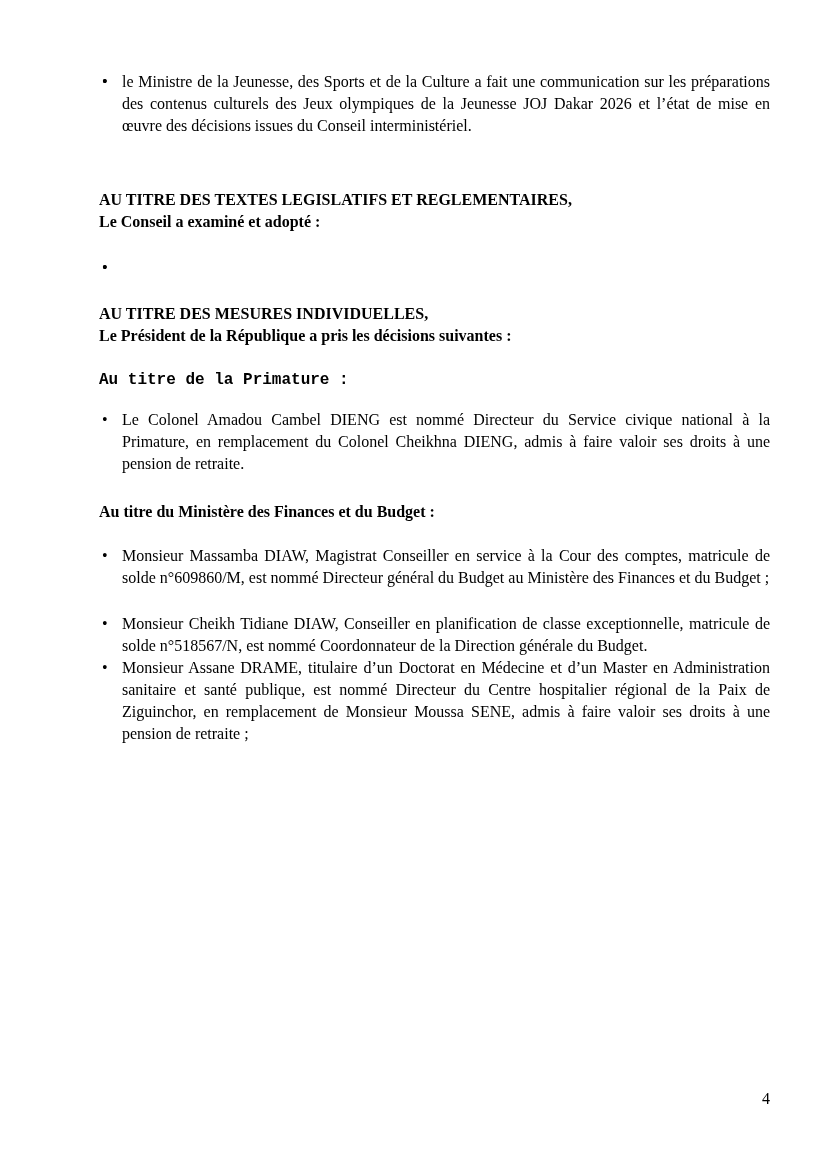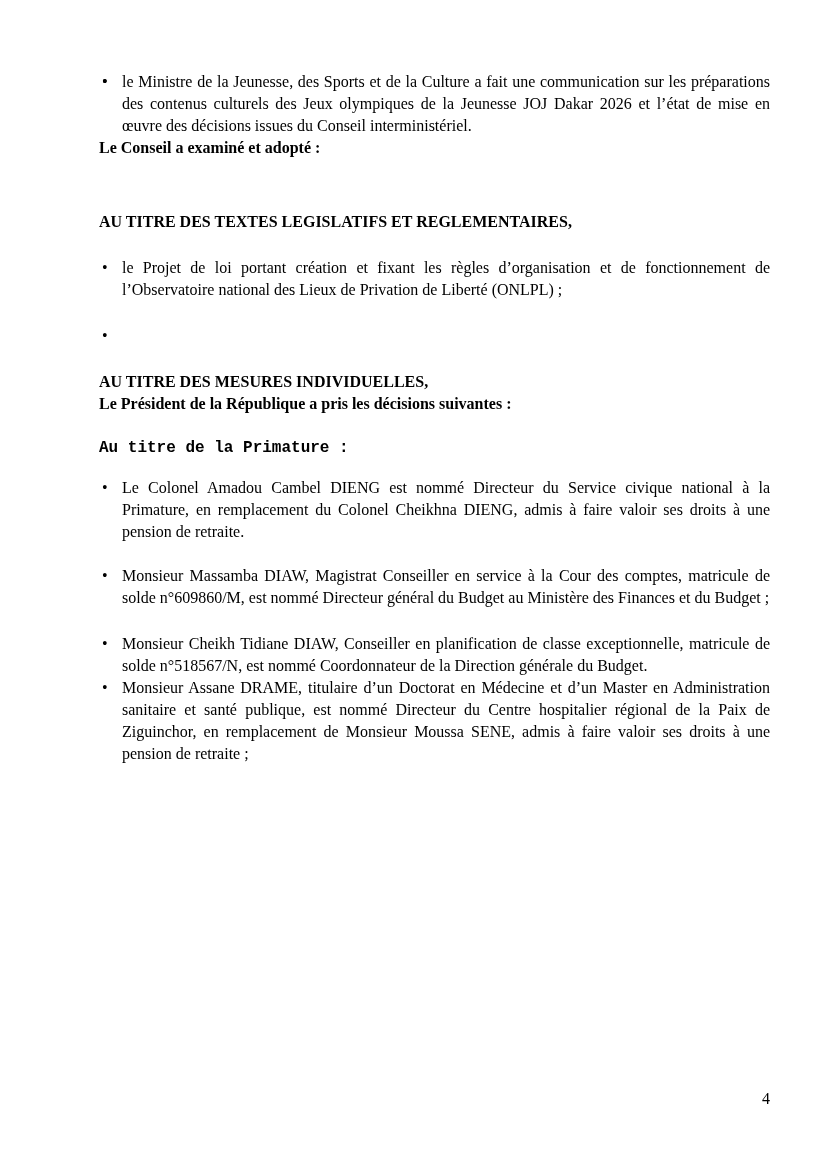--- a/index.html
+++ b/index.html
@@ -56,34 +56,35 @@
 </head>
 <body>
 
 <div class="page">
   <div class="content">
 
     <div class="bullet-item b1"><span class="marker">•</span></div>
 
     <div class="bullet-item b2"><span class="marker">•</span><span>le Ministre de la Jeunesse, des Sports et de la Culture a fait une communication sur les préparations des contenus culturels des Jeux olympiques de la Jeunesse JOJ Dakar 2026 et l’état de mise en œuvre des décisions issues du Conseil interministériel.</span></div>
 
+    <p class="heading-line h1a">AU TITRE DES TEXTES LEGISLATIFS ET REGLEMENTAIRES,</p>
     <p class="heading-line">Le Conseil a examiné et adopté&nbsp;:</p>
-    <p class="heading-line h1a">AU TITRE DES TEXTES LEGISLATIFS ET REGLEMENTAIRES,</p>
 
-    <div class="bullet-item b4"><span class="marker">•</span><span>le Projet de loi portant création et fixant les règles d’organisation et de fonctionnement de l’Observatoire national des Lieux de Privation de Liberté (ONLPL)&nbsp;;</span></div>
+    <div class="bullet-item b4"><span class="marker">•</span></div>
 
     <div class="bullet-item b5"><span class="marker">•</span></div>
 
     <p class="heading-line h2a">AU TITRE DES MESURES INDIVIDUELLES,</p>
     <p class="heading-line">Le Président de la République a pris les décisions suivantes&nbsp;:</p>
 
     <p class="heading-line sh1">Au titre de la Primature&nbsp;:</p>
 
     <div class="bullet-item b8"><span class="marker">•</span><span>Le Colonel </span><span class="bold">Amadou Cambel DIENG</span><span> est nommé Directeur du Service civique national à la Primature, en remplacement du Colonel Cheikhna DIENG, admis à faire valoir ses droits à une pension de retraite.</span></div>
 
+    <p class="heading-line sh2">Au titre du Ministère des Finances et du Budget&nbsp;:</p>
 
     <div class="bullet-item b10"><span class="marker">•</span><span>Monsieur </span><span class="bold">Massamba DIAW,</span><span> Magistrat Conseiller en service à la Cour des comptes, matricule de solde n°609860/M, est nommé Directeur général du Budget au Ministère des Finances et du Budget&nbsp;;</span></div>
 
     <div class="bullet-item b11"><span class="marker">•</span><span>Monsieur </span><span class="bold">Cheikh Tidiane DIAW,</span><span> Conseiller en planification de classe exceptionnelle, matricule de solde n°518567/N, est nommé Coordonnateur de la Direction générale du Budget.</span></div>
 
 
     <div class="bullet-item b13"><span class="marker">•</span><span> Monsieur </span><span class="bold">Assane DRAME,</span><span> titulaire d’un Doctorat en Médecine et d’un Master en Administration sanitaire et santé publique, est nommé Directeur du Centre hospitalier régional de la Paix de Ziguinchor, en remplacement de Monsieur Moussa SENE, admis à faire valoir ses droits à une pension de retraite&nbsp;;</span></div>
 
   </div>
 

